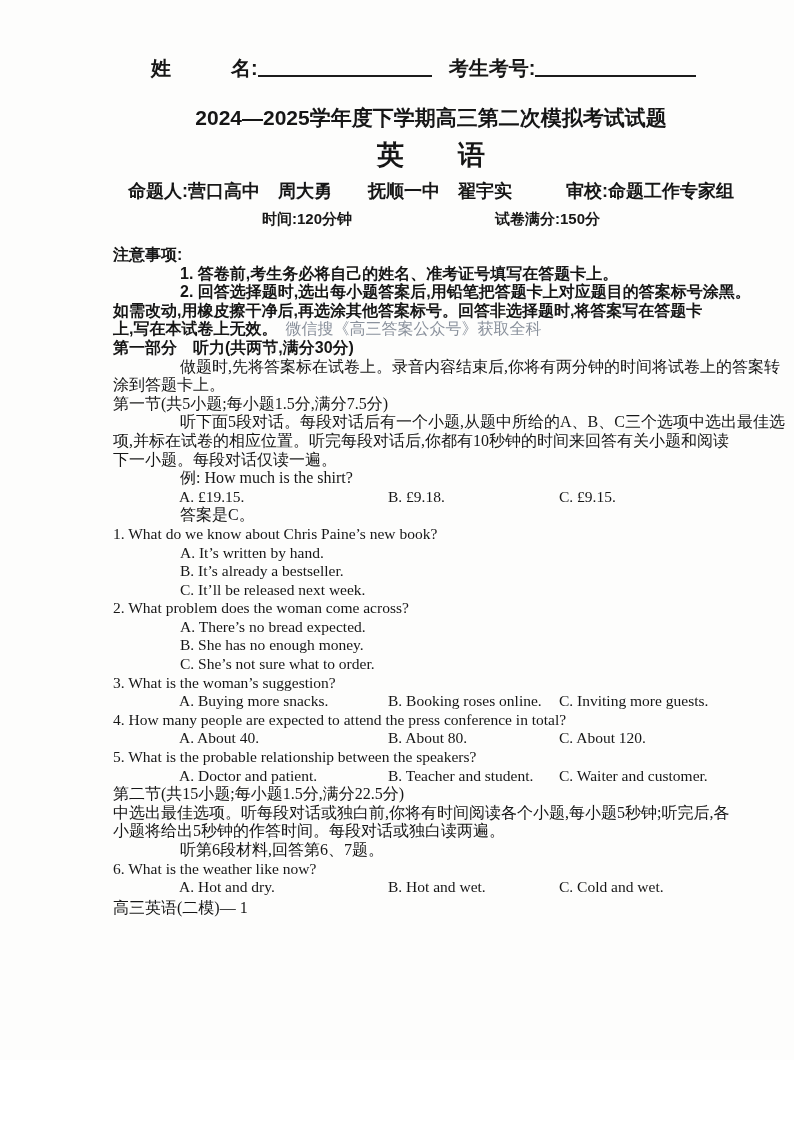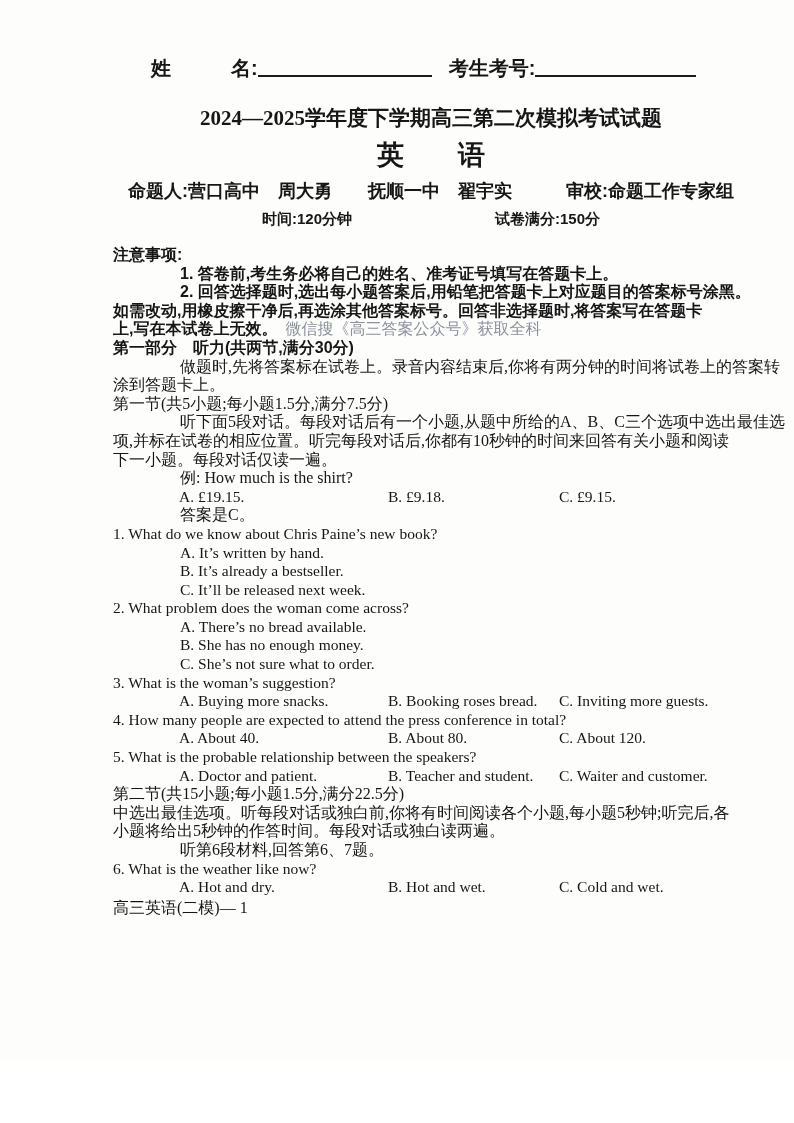--- a/index.html
+++ b/index.html
@@ -24,21 +24,21 @@
     display:inline-block; height:20px;
     border-bottom:2px solid #1c1c1c;
     vertical-align:-2px;
   }
   .blank-name { width:174px; }
   .exam-label { margin-left:17px; }
   .blank-exam { width:161px; }
 
   .title {
     margin-top:22px; text-align:center;
-    font-family:Liberation Serif, serif;
+    font-family:Liberation Sans, sans-serif;
     font-weight:bold; font-size:21px; line-height:26px;
     white-space:nowrap;
   }
   .subject {
     margin-top:8px; text-align:center;
     font-family:"Liberation Sans","DejaVu Sans",sans-serif;
     font-weight:bold; font-size:27px; line-height:32px;
   }
   .meta1 {
     margin-top:12px; text-align:center;
@@ -117,28 +117,28 @@
       <span class="en">C. £9.15.</span>
     </div>
     <div class="line ind">答案是C。</div>
 
     <div class="line en">1. What do we know about Chris Paine’s new book?</div>
     <div class="line en ind">A. It’s written by hand.</div>
     <div class="line en ind">B. It’s already a bestseller.</div>
     <div class="line en ind">C. It’ll be released next week.</div>
 
     <div class="line en">2. What problem does the woman come across?</div>
-    <div class="line en ind">A. There’s no bread available.</div>
+    <div class="line en ind">A. There’s no bread expected.</div>
     <div class="line en ind">B. She has no enough money.</div>
     <div class="line en ind">C. She’s not sure what to order.</div>
 
     <div class="line en">3. What is the woman’s suggestion?</div>
     <div class="line opt3">
       <span class="en">A. Buying more snacks.</span>
-      <span class="en">B. Booking roses bread.</span>
+      <span class="en">B. Booking roses online.</span>
       <span class="en">C. Inviting more guests.</span>
     </div>
 
     <div class="line en">4. How many people are expected to attend the press conference in total?</div>
     <div class="line opt3">
       <span class="en">A. About 40.</span>
       <span class="en">B. About 80.</span>
       <span class="en">C. About 120.</span>
     </div>
 

